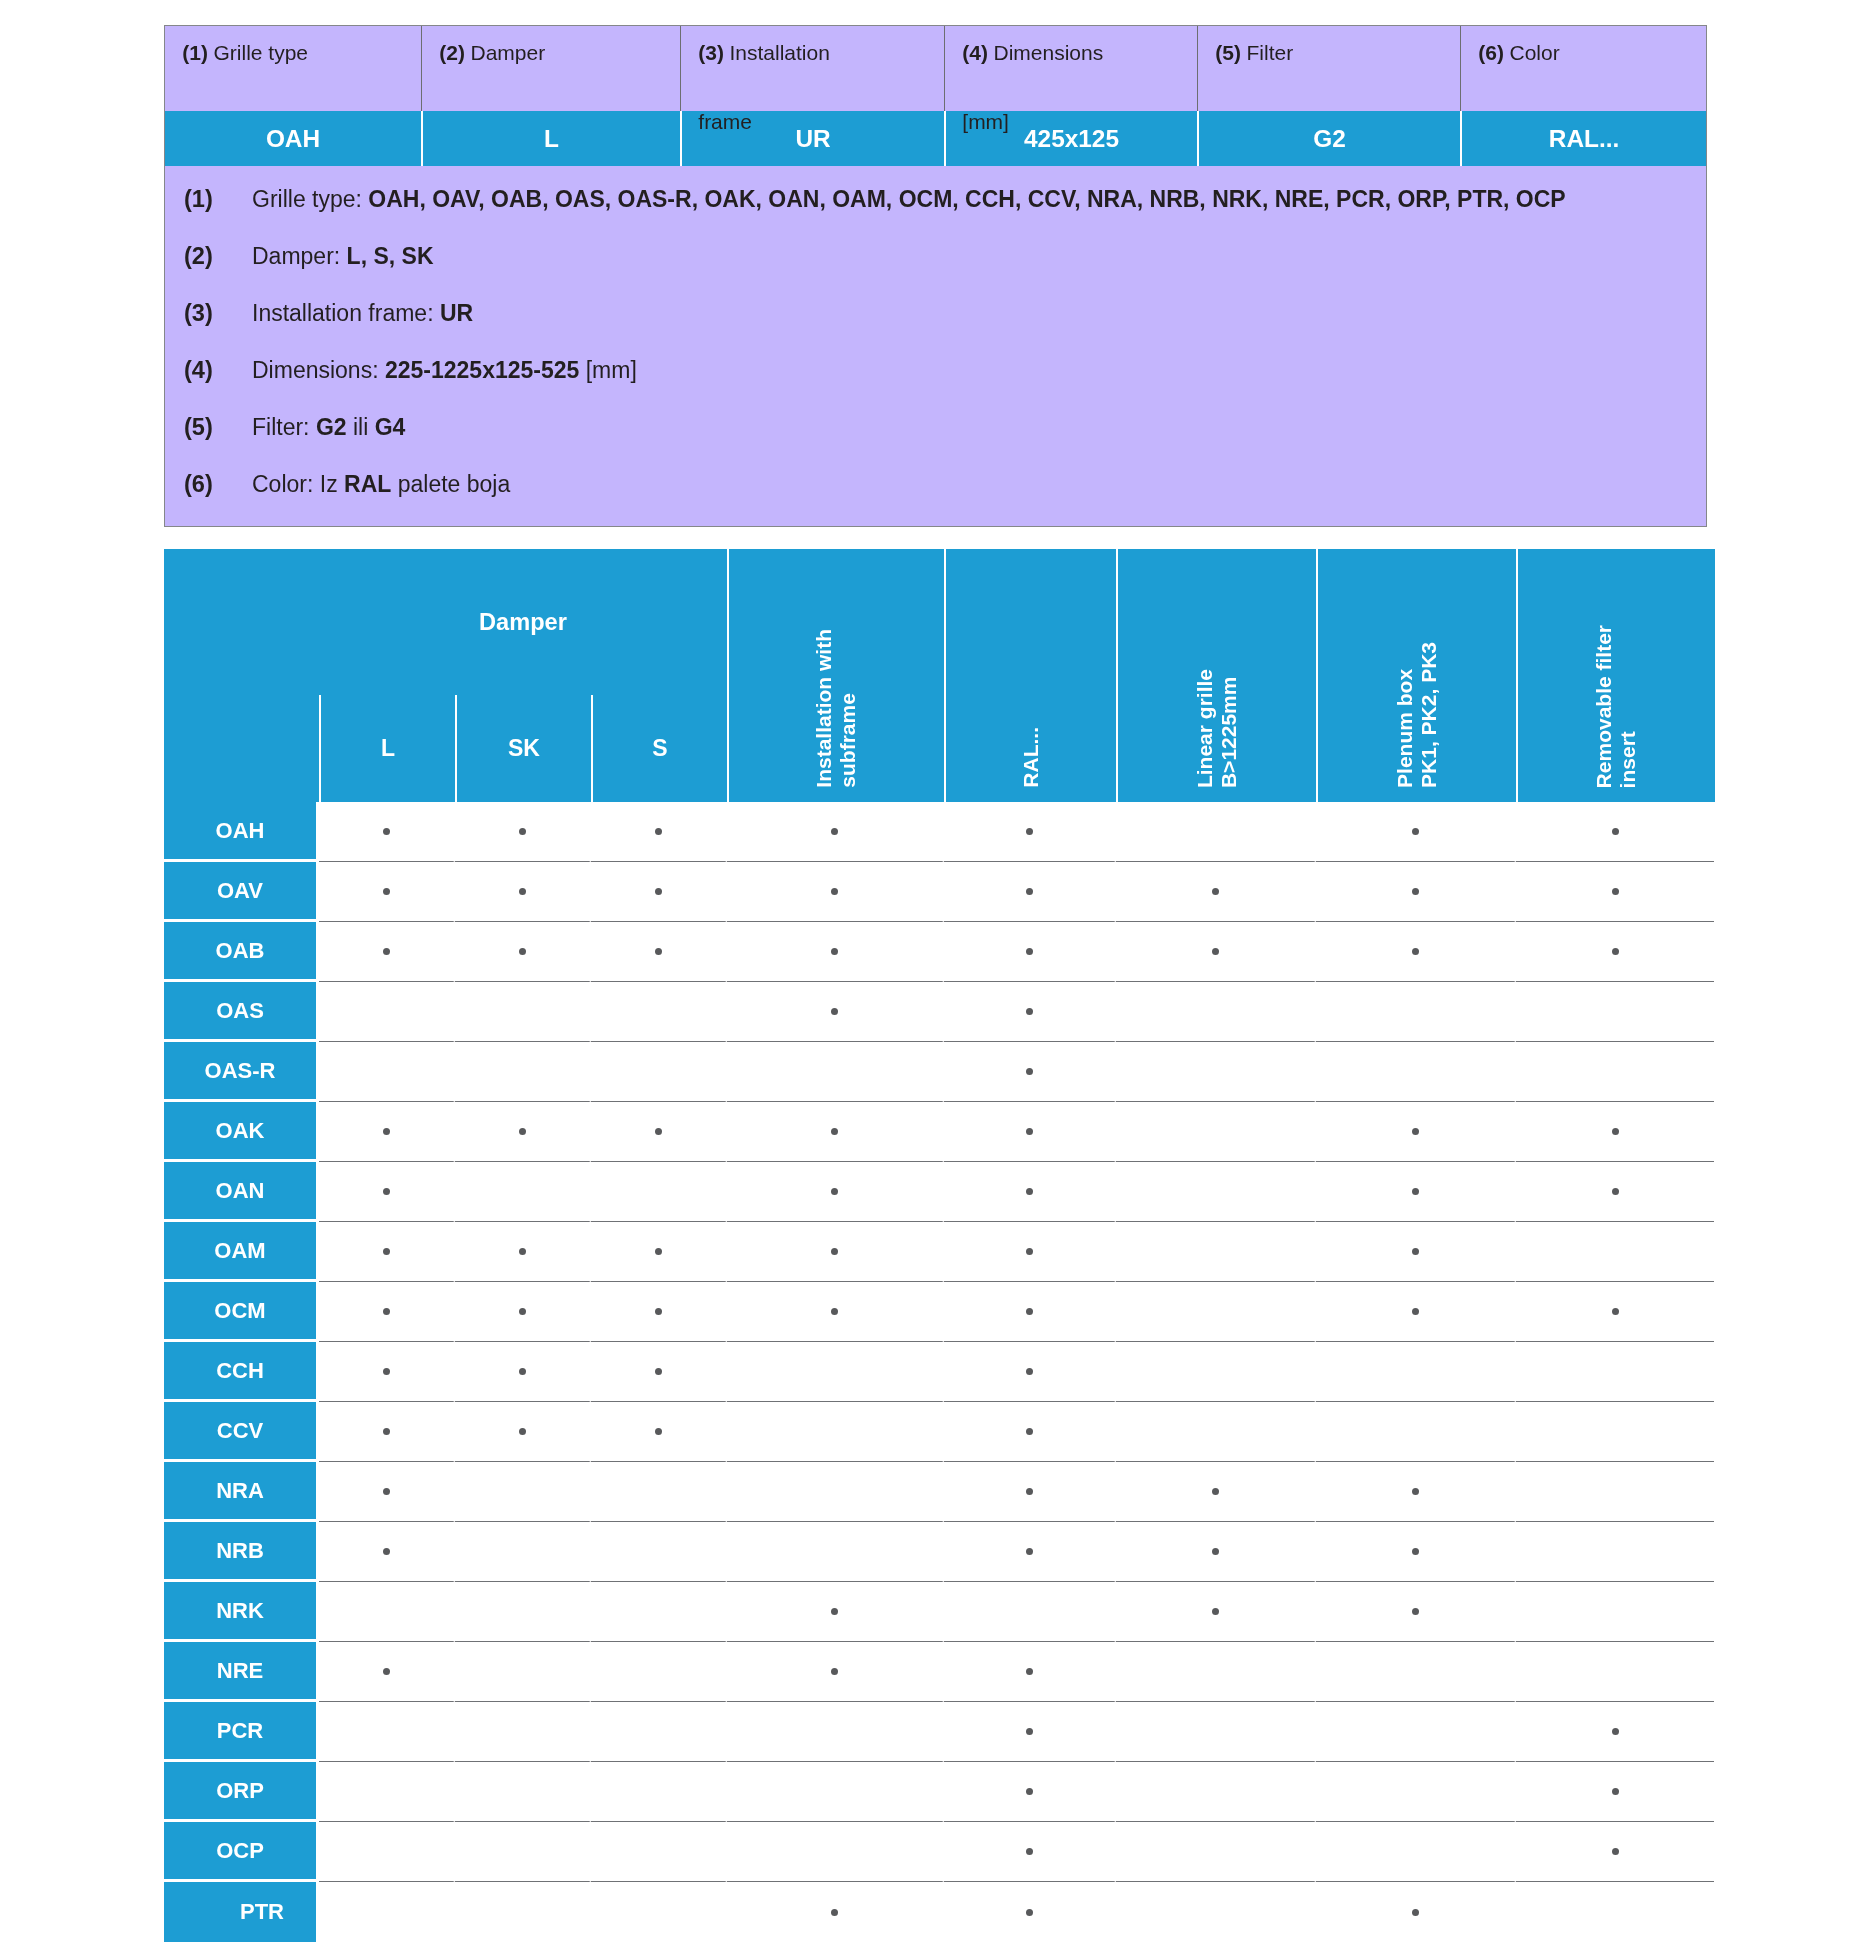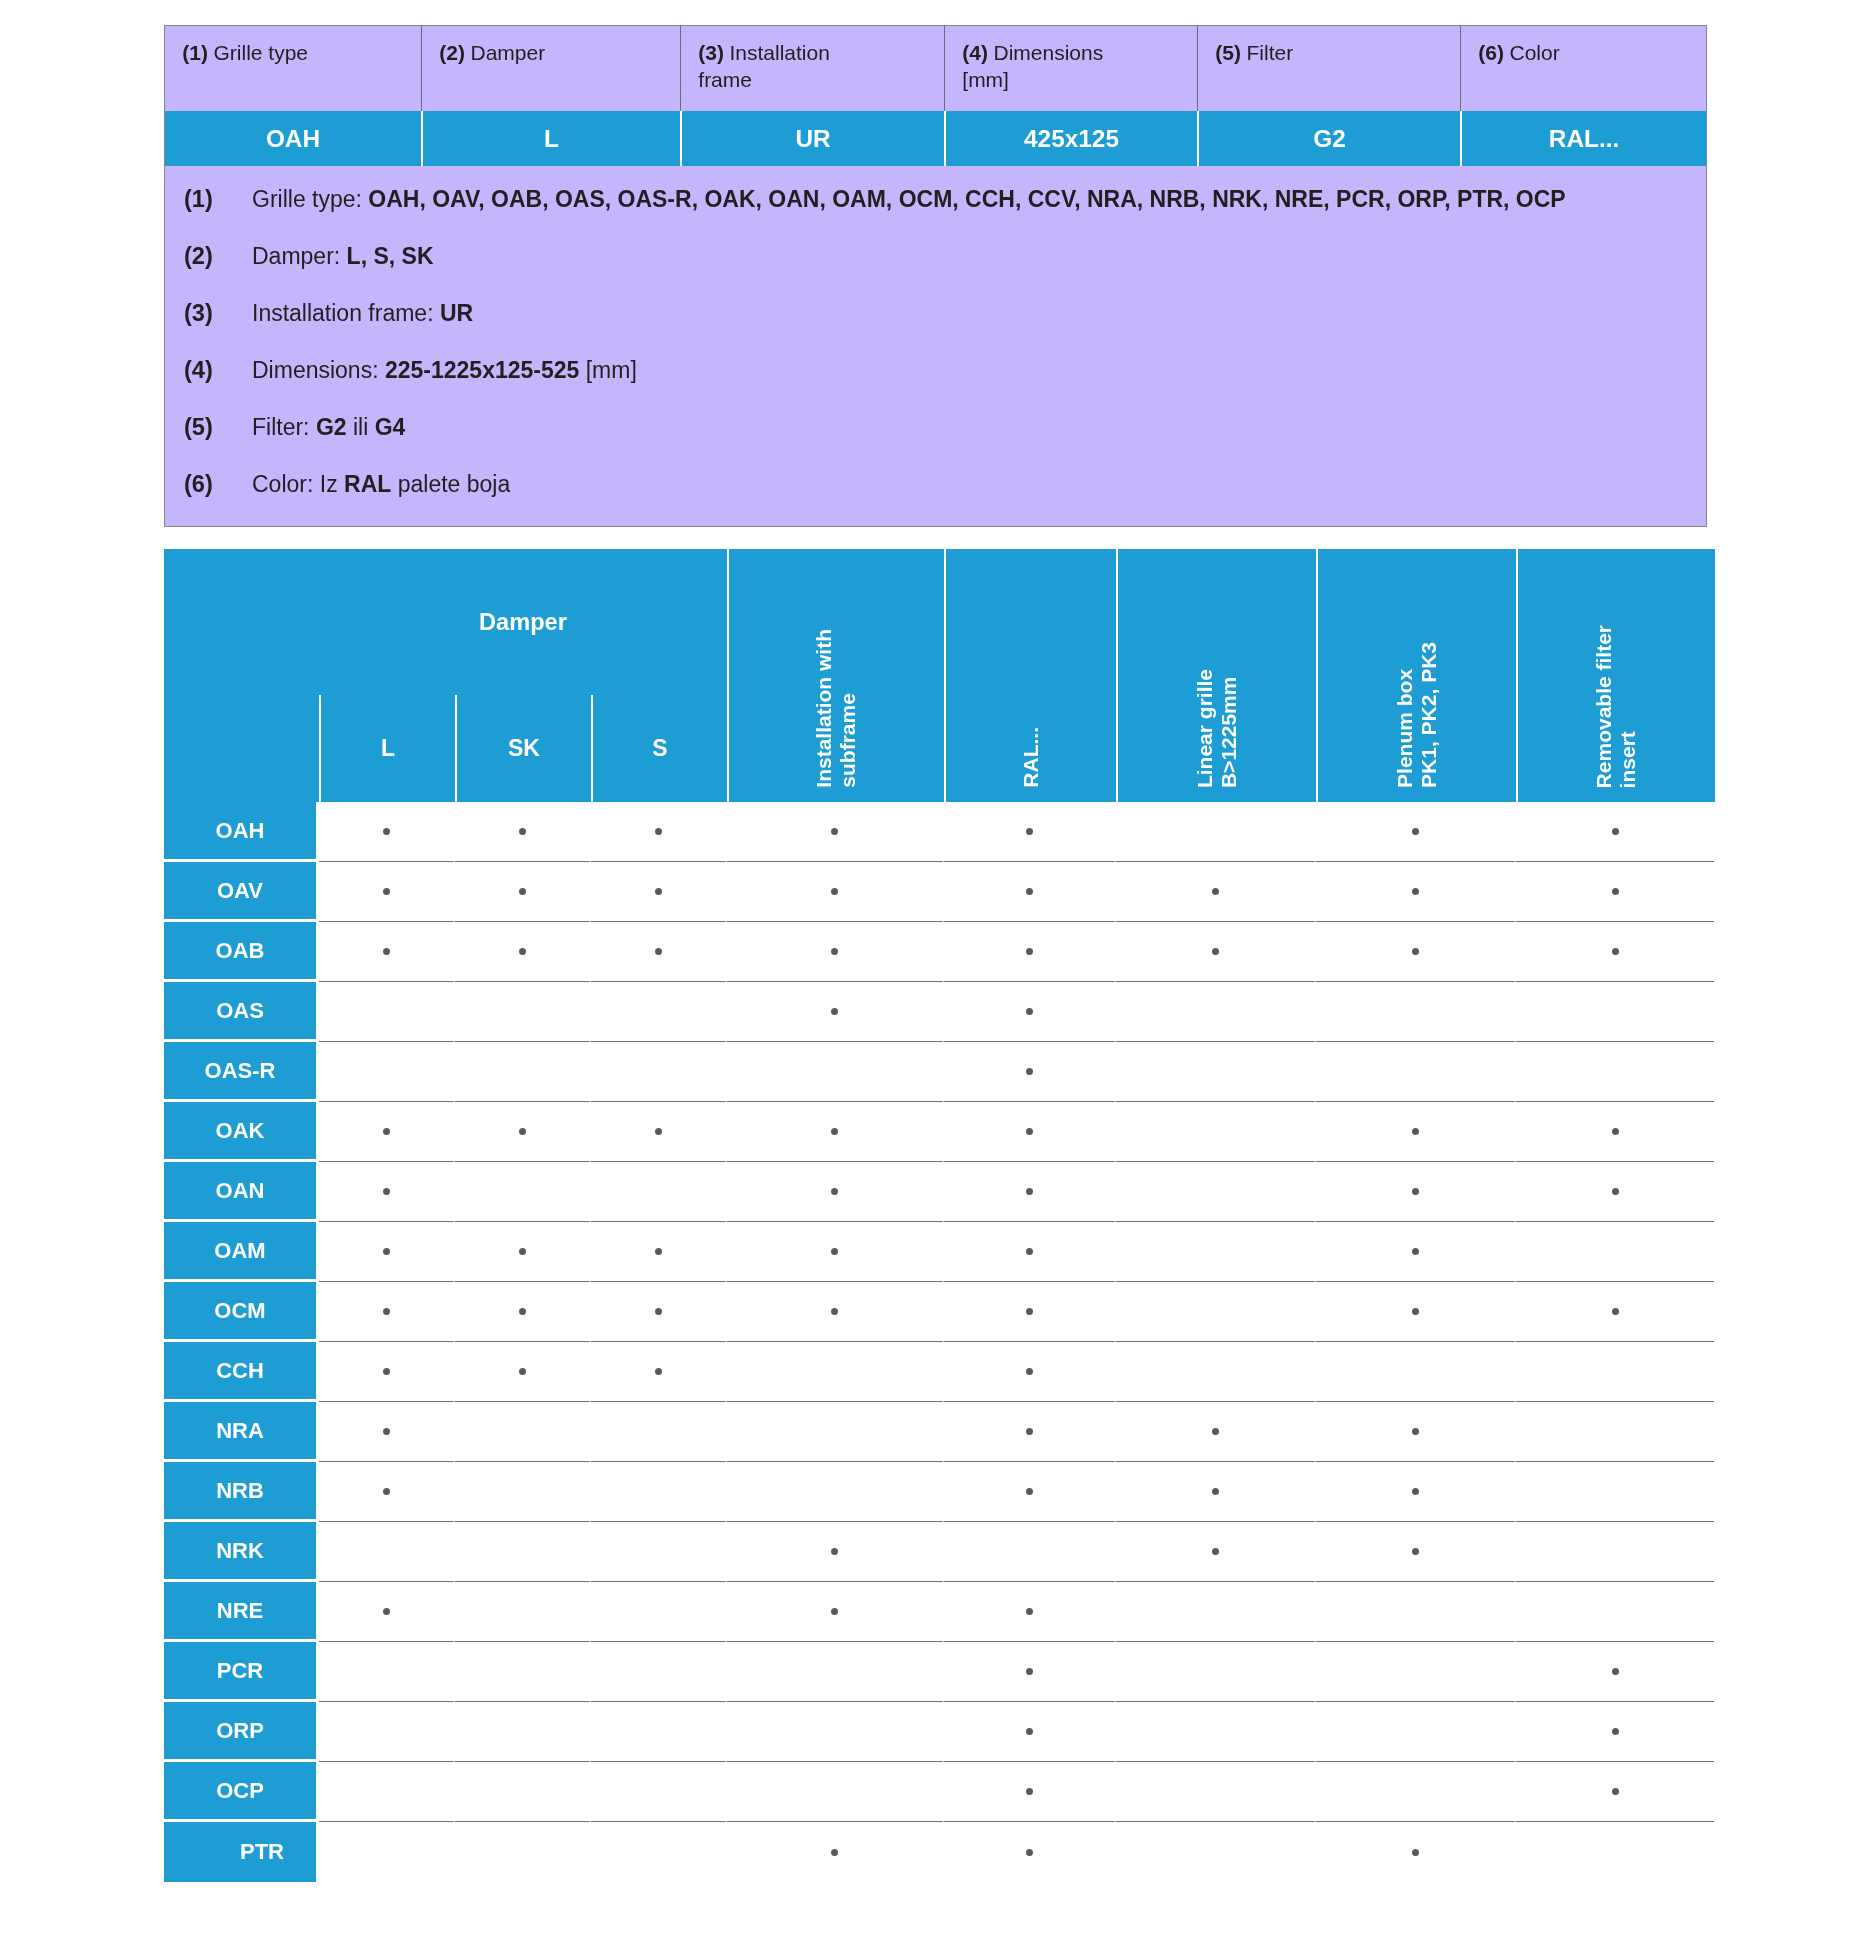--- a/index.html
+++ b/index.html
@@ -17,21 +17,21 @@
   }
   .ok-header { display:flex; height:85px; }
   .ok-h {
     box-sizing:border-box; padding:12.6px 7.9px 0 17.3px;
     font-size:21px; line-height:27px;
   }
   .ok-h + .ok-h { border-left:1.6px solid #6d6e71; }
   .ok-c0 { width:256px; } .ok-c1 { width:259px; } .ok-c2 { width:264px; }
   .ok-c3 { width:253px; } .ok-c4 { width:263px; } .ok-c5 { flex:1; }
   .num { font-weight:bold; margin-right:5.5px; }
-  .block { display:block; }
+  .block { display:block;margin-top:42px; }
 
   .ok-values { display:flex; height:55px; background:#1d9dd3; }
   .ok-v {
     box-sizing:border-box; display:flex; align-items:center; justify-content:center;
     color:#fff; font-weight:bold; font-size:24.4px;
   }
   .ok-v + .ok-v { border-left:2.4px solid #ffffff; }
 
   .legend { padding:4.7px 0 0 19px; }
   .leg-item { height:57px; line-height:57px; font-size:23px; white-space:nowrap; }
@@ -387,20 +387,39 @@
           </div>
           <div class="mcell c3"></div>
           <div class="mcell c4">
             <span class="dot"></span>
           </div>
           <div class="mcell c5"></div>
           <div class="mcell c6"></div>
           <div class="mcell c7"></div>
         </div>
         <div class="mrow">
+          <div class="mrow-label">CCV</div>
+          <div class="mcell c0">
+            <span class="dot"></span>
+          </div>
+          <div class="mcell c1">
+            <span class="dot"></span>
+          </div>
+          <div class="mcell c2">
+            <span class="dot"></span>
+          </div>
+          <div class="mcell c3"></div>
+          <div class="mcell c4">
+            <span class="dot"></span>
+          </div>
+          <div class="mcell c5"></div>
+          <div class="mcell c6"></div>
+          <div class="mcell c7"></div>
+        </div>
+        <div class="mrow">
           <div class="mrow-label">NRA</div>
           <div class="mcell c0">
             <span class="dot"></span>
           </div>
           <div class="mcell c1"></div>
           <div class="mcell c2"></div>
           <div class="mcell c3"></div>
           <div class="mcell c4">
             <span class="dot"></span>
           </div>

